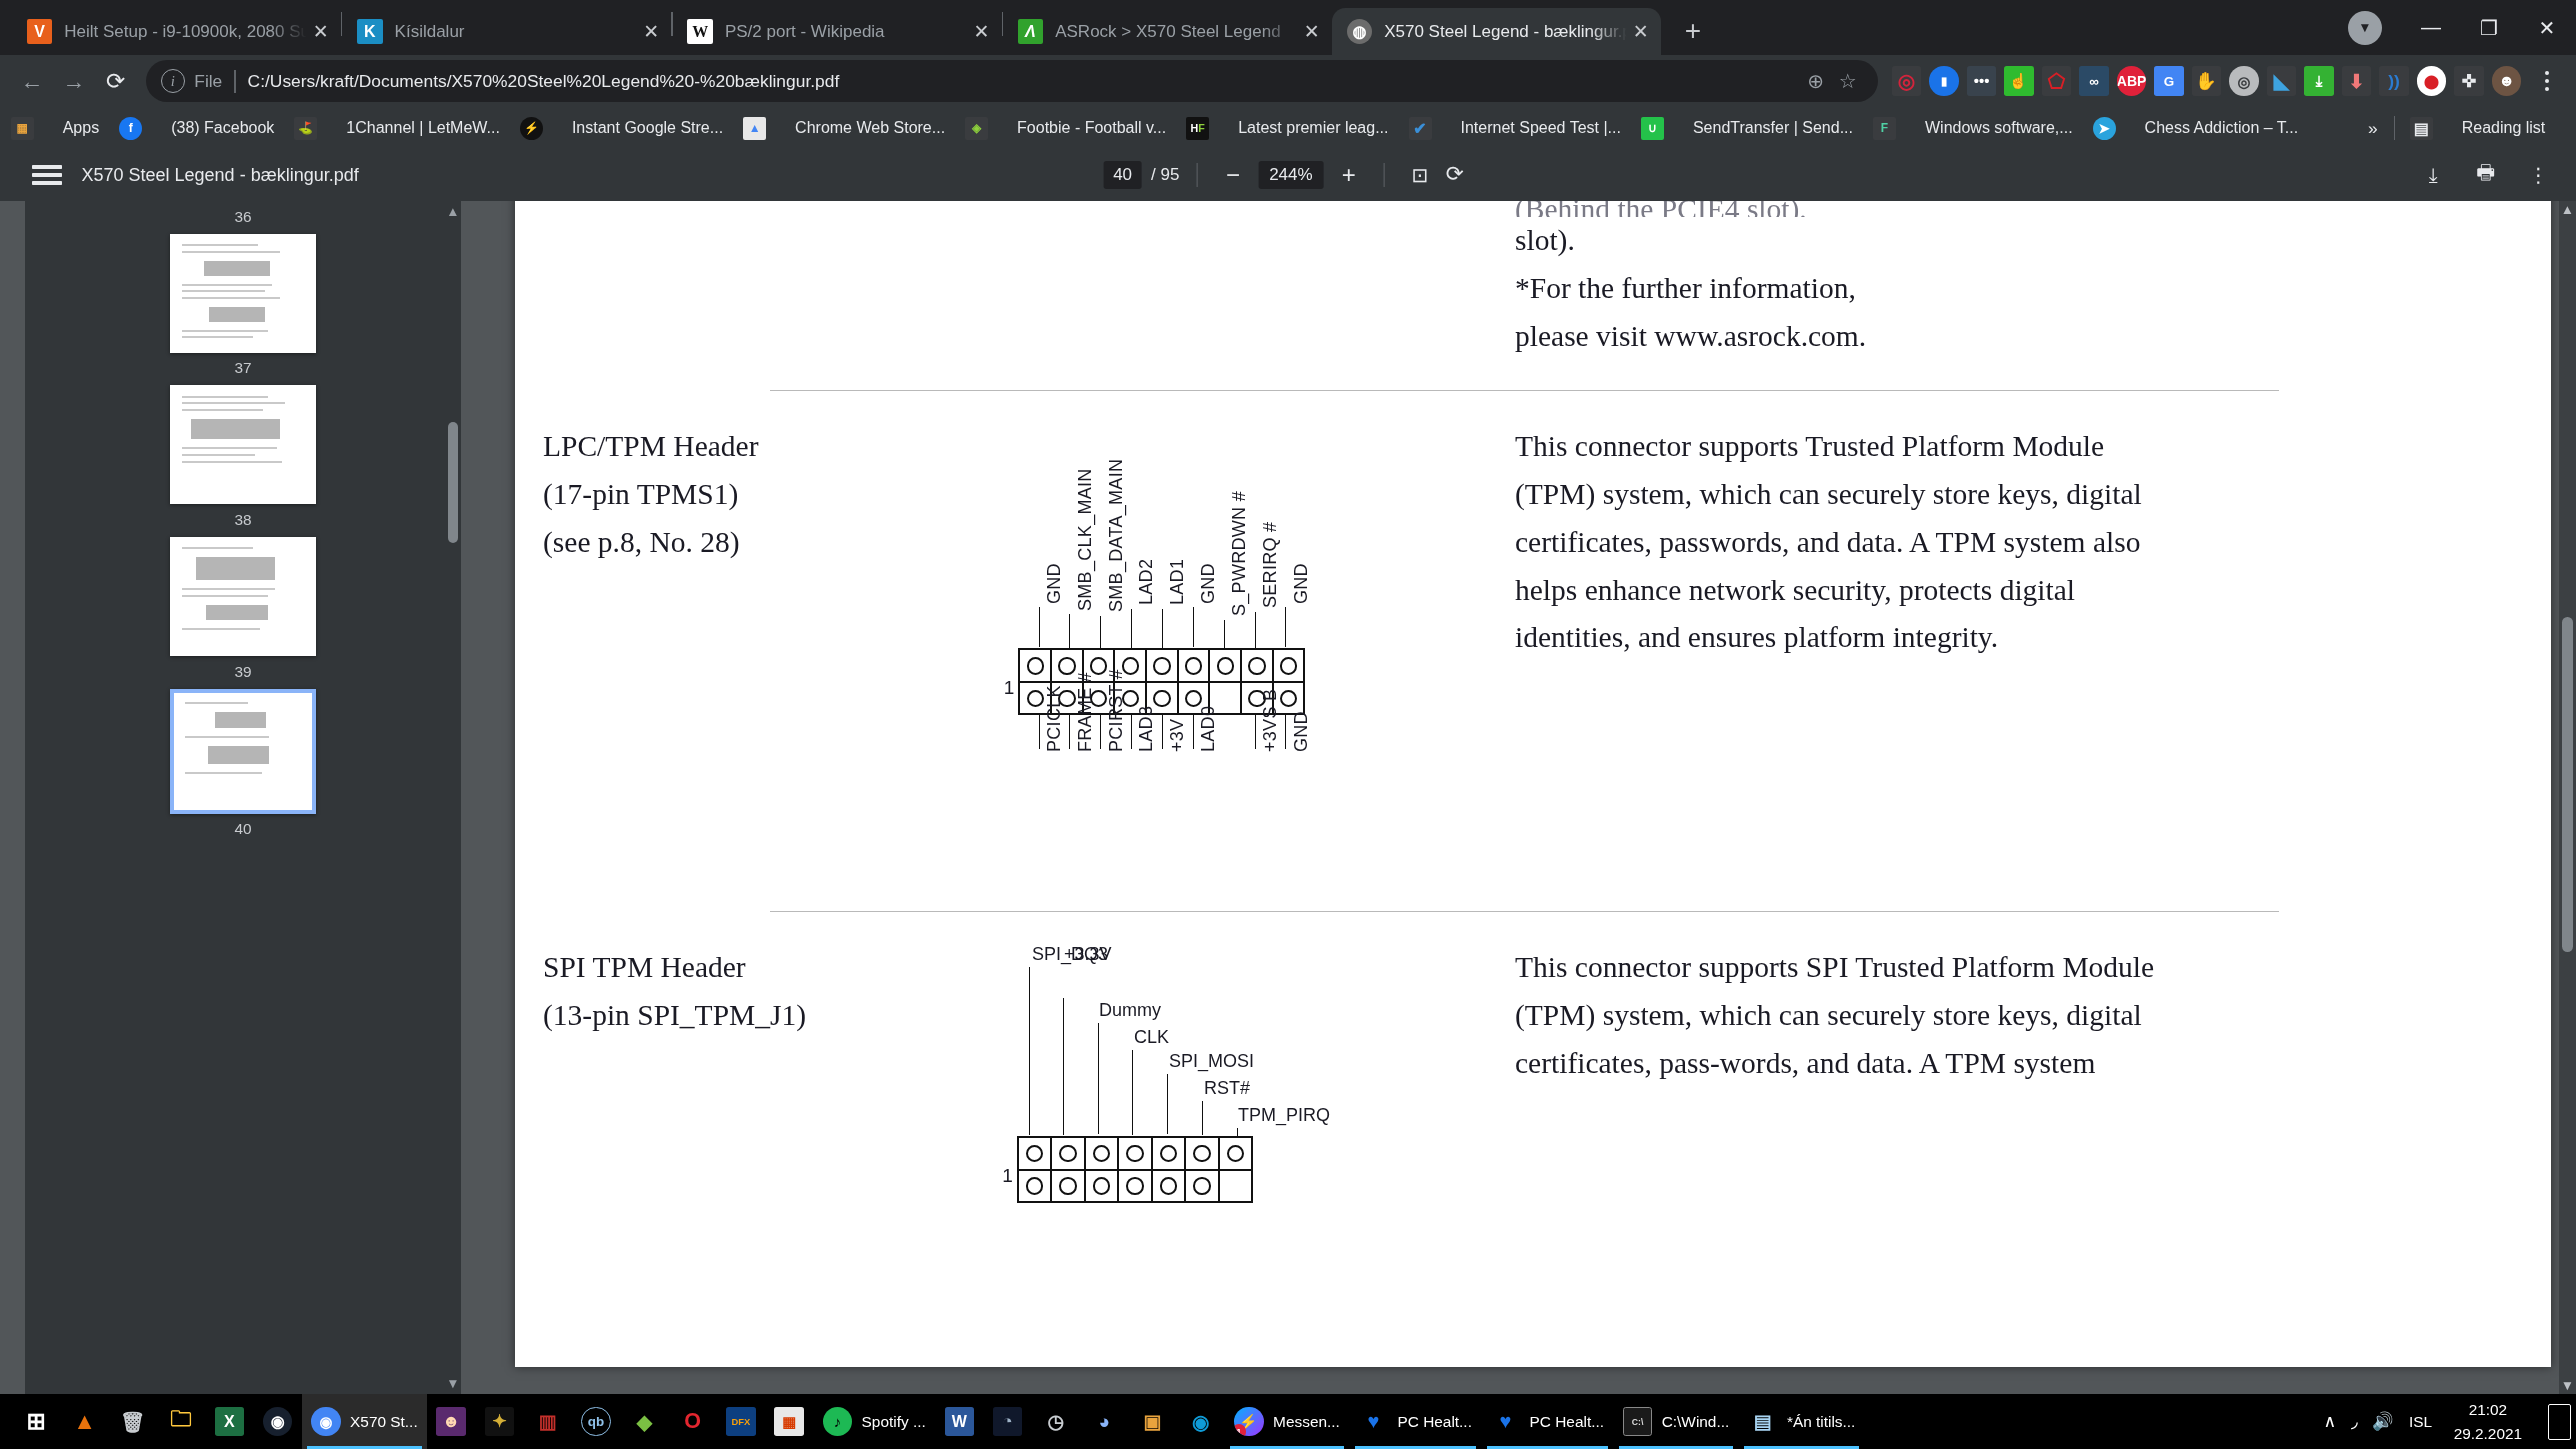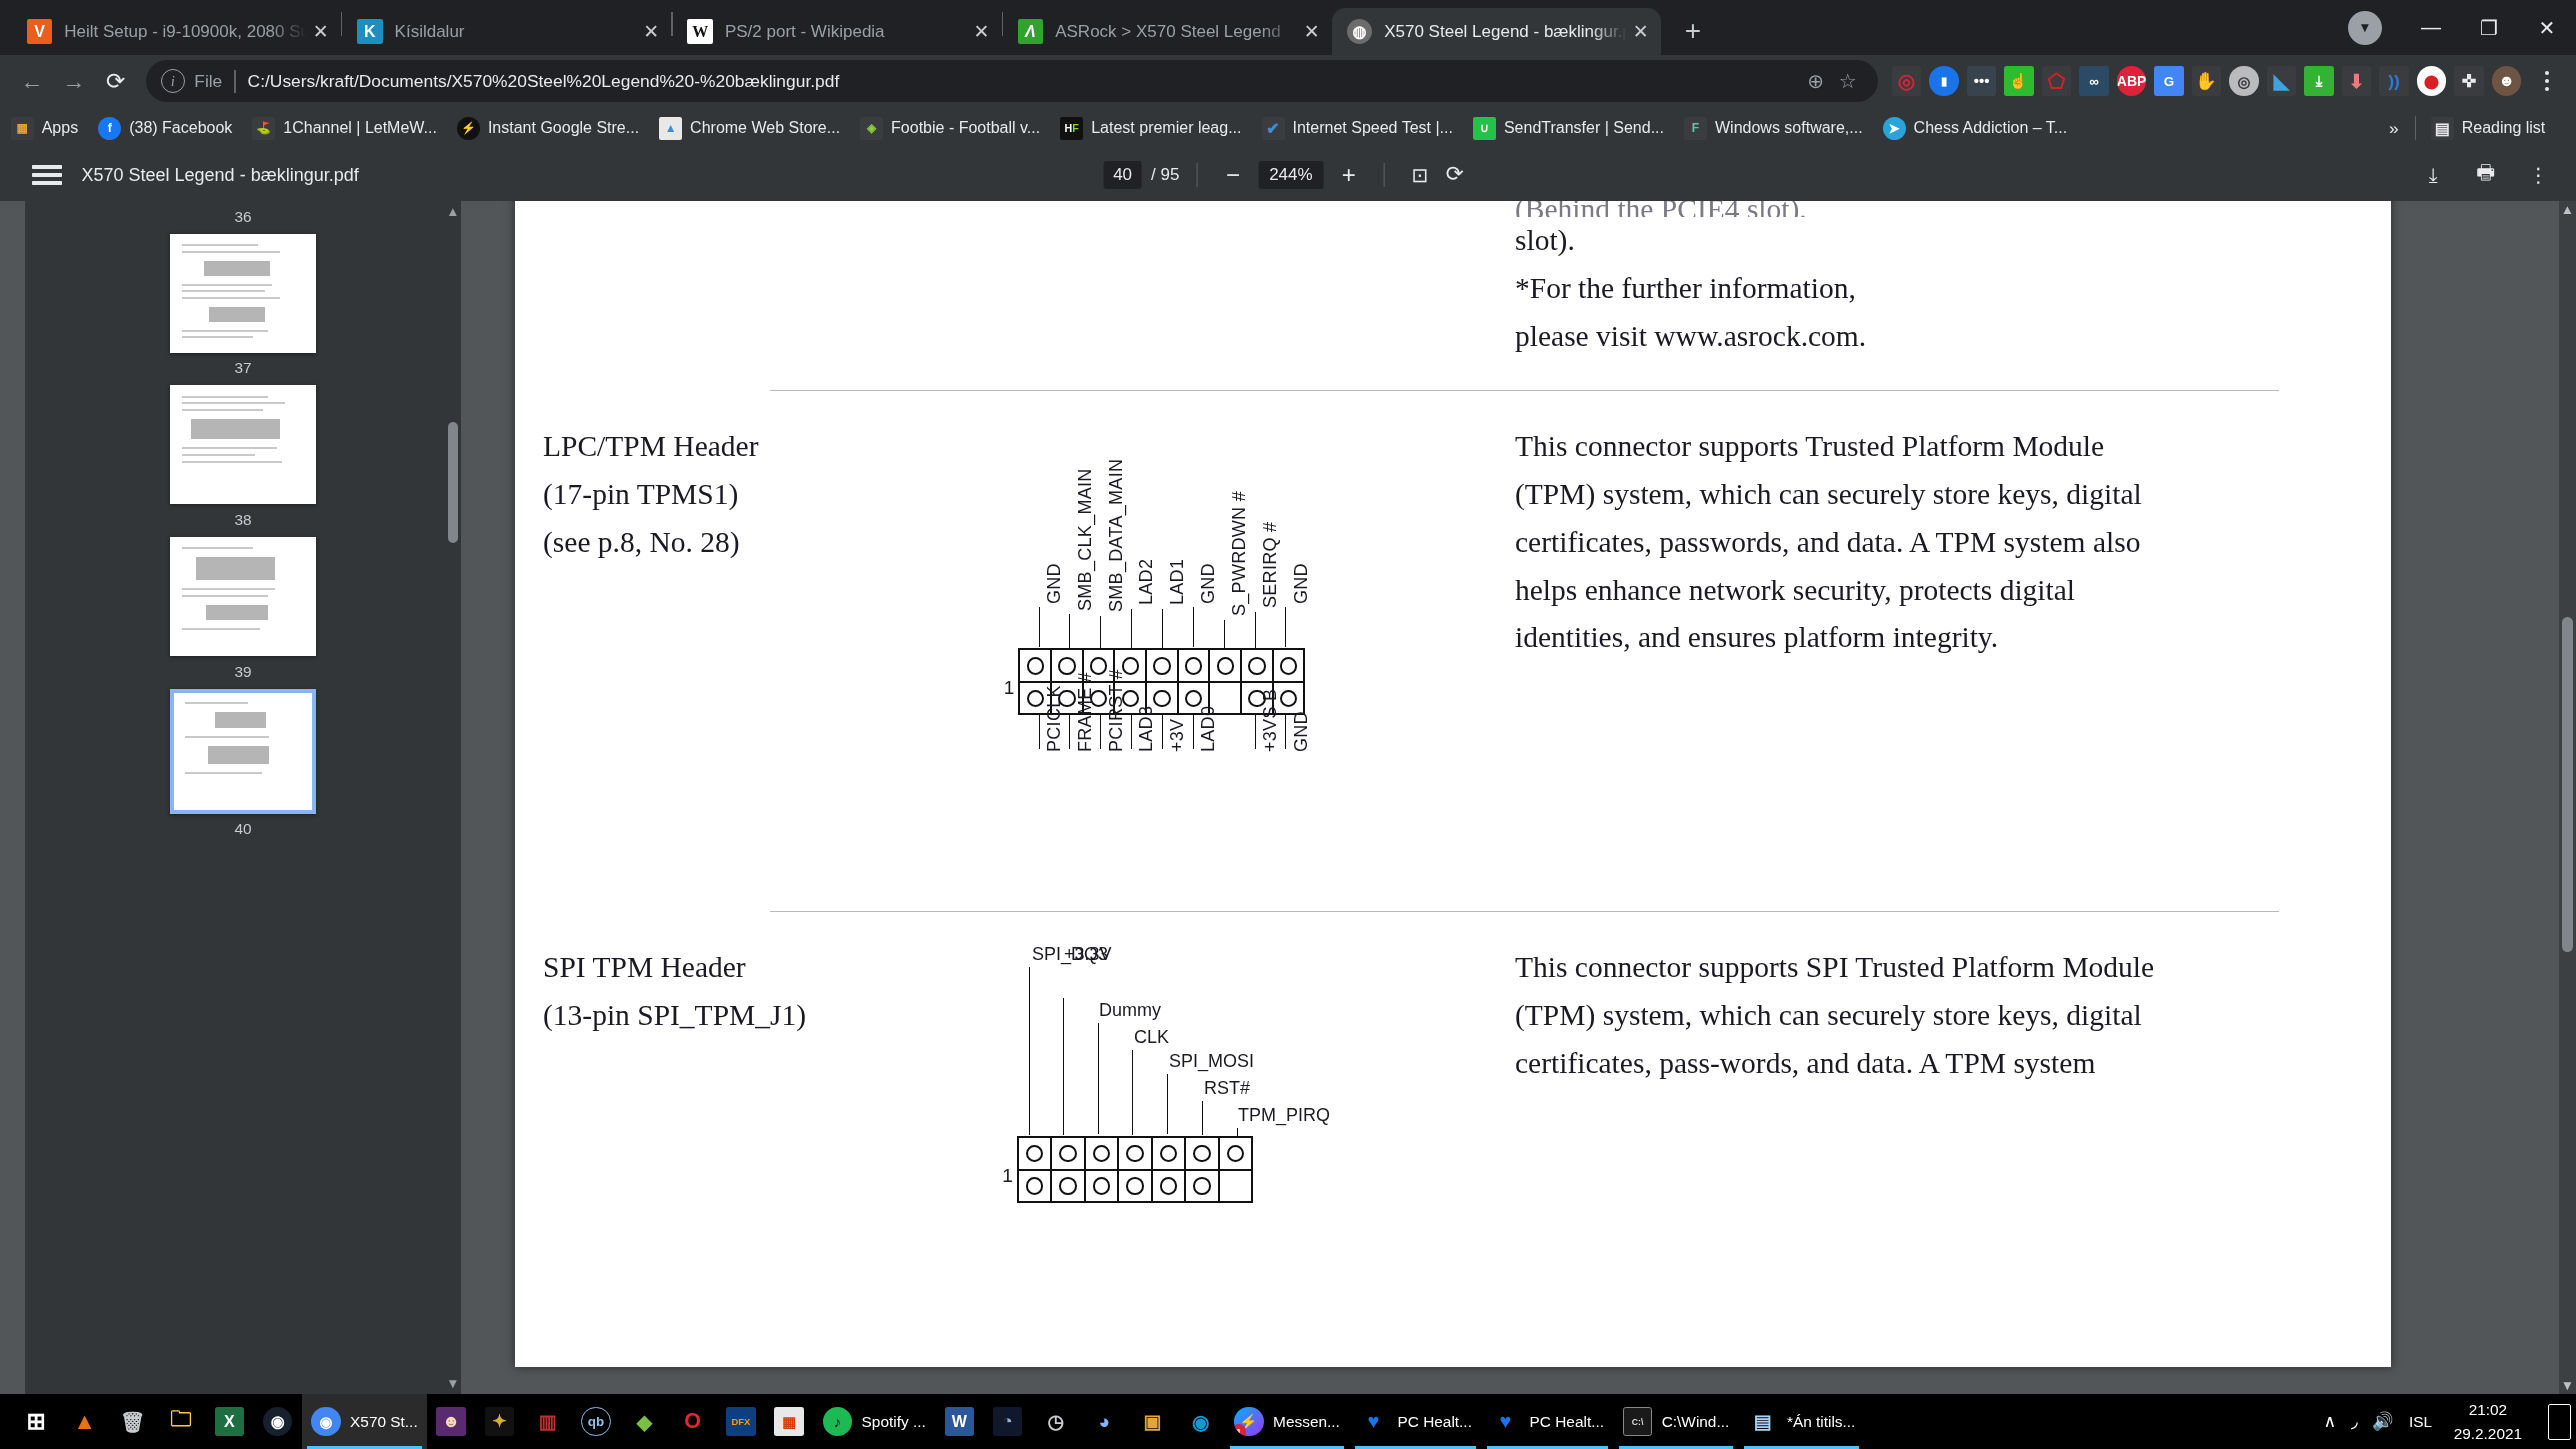--- a/index.html
+++ b/index.html
@@ -90,21 +90,21 @@
   .kebab i { width: 4px; height: 4px; border-radius: 50%; background: #e8eaed; display:block; }
 
   
   .bookmarks { height: 42px; background: #323639; display: flex; align-items: center; padding: 0 10.7px; }
   .bm { display:flex; align-items:center; margin-right: 20px; flex: 0 0 auto; }
   .bm .bmico {
     width: 23px; height: 23px; margin-right: 8px; border-radius: 2px;
     display:flex; align-items:center; justify-content:center; font-size:12px;
     color:#fff; font-weight:bold; overflow:hidden; flex:0 0 23px;
   }
-  .bm .bmtext { color:#e8eaed; font-size: 16px; white-space: nowrap; }
+  .bm .bmtext { color:#e8eaed; font-size: 16px; white-space: nowrap; margin-left: 21px; }
   .bm-chevron { color:#e8eaed; font-size: 17.4px; margin-left: auto; padding: 0 16px; }
   .bm-sep { width:1.3px; height:24px; background:#5f6368; margin-right: 14.8px; }
 
   
   .pdfbar { height: 52px; background: #323639; display:flex; align-items:center; position: relative; }
   .hamburger { width: 29.5px; margin: 0 20px 0 32px; display:flex; flex-direction:column; gap: 4.7px; flex:0 0 29.5px;}
   .hamburger i { display:block; height: 3.4px; background: #e8eaed; border-radius:0.7px; }
   .pdftitle { color:#e8eaed; font-size: 18px; white-space:nowrap; }
   .pdfcenter { position:absolute; left: 50%; transform: translateX(-50%); display:flex; align-items:center; }
   .pagebox {
@@ -142,21 +142,21 @@
     position: absolute; right: 0; top: 0; width: 16px; height: 100%; background: #323639;
   }
   .thumb-scroll .arr { color:#9aa0a6; font-size: 13.4px; text-align:center; }
   .thumb-scroll .bar {
     position:absolute; left: 2.7px; width: 10.7px; background: #80868b; border-radius: 5.4px;
   }
 
   
   .docarea { flex: 1 1 auto; position: relative; overflow: hidden; background: #525659; }
   .page {
-    position: absolute; left: 54px; top: -14.8px; width: 1876px; background: #fff;
+    position: absolute; left: 54px; top: -14.8px; width: 2036px; background: #fff;
     height: 1181px; box-shadow: 0 0 9.4px rgba(0,0,0,.5);
     font-family: "Liberation Serif", serif; color: #1a1a24;
   }
   .docscroll {
     position: absolute; right: 0; top: 0; width: 17.4px; height: 100%; background: #3c4043;
   }
   .docscroll .arr { color:#bdc1c6; font-size: 13.4px; text-align:center; line-height: 17.4px; }
   .docscroll .bar { position:absolute; left: 3.4px; width: 10.7px; background:#80868b; border-radius:5.4px; }
 
   

